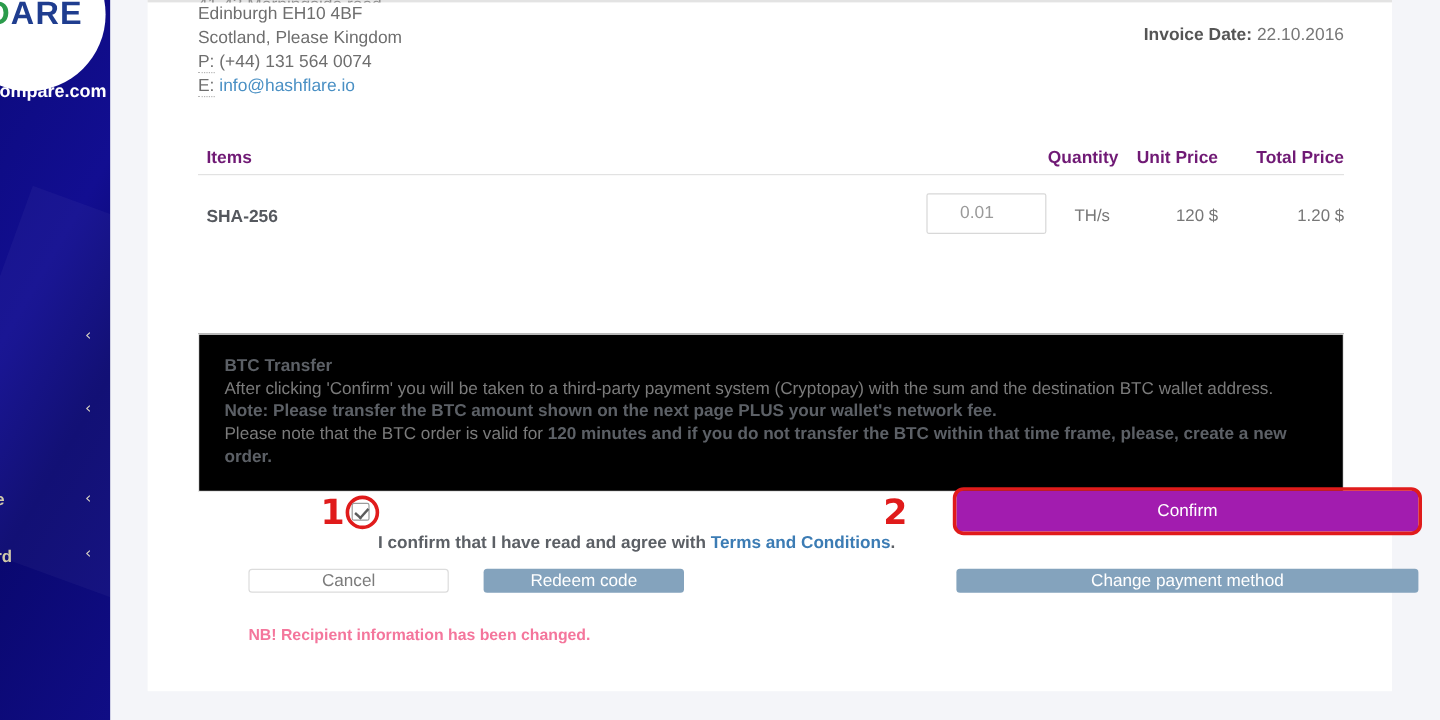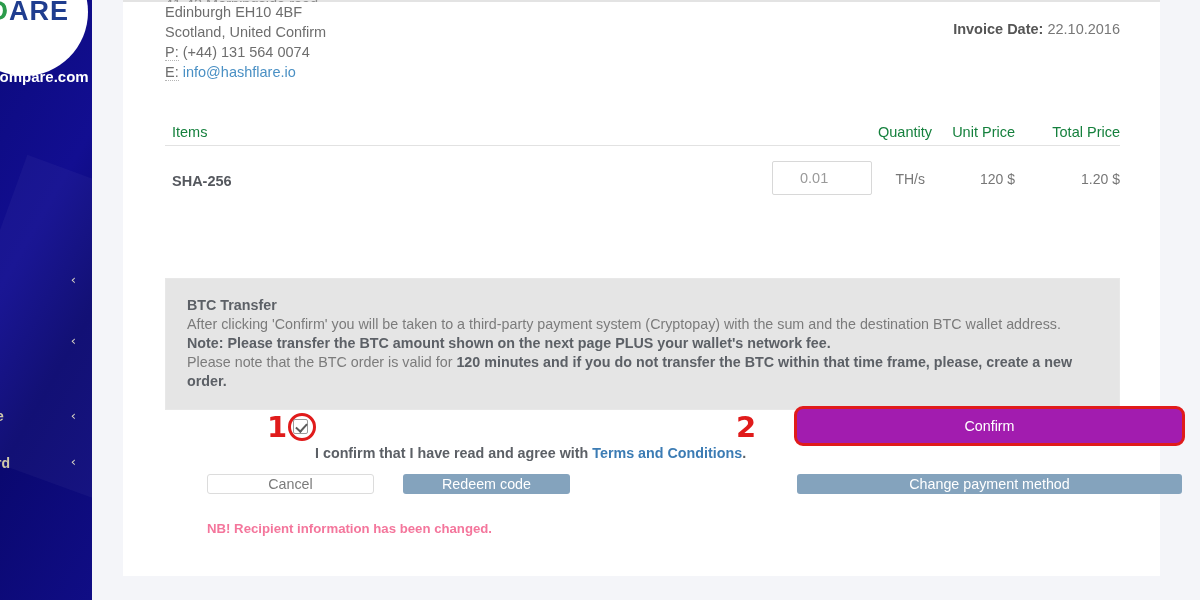--- a/index.html
+++ b/index.html
@@ -88,21 +88,21 @@
   .inv-date b { color: #555; font-weight: bold; }
 
   
   .tbl { position: absolute; left: 0; top: 118px; width: 955px; }
   .tbl-head {
     position: relative; height: 28px;
     border-bottom: 1px solid #e2e2e2;
   }
   .th {
     position: absolute; bottom: 5px;
-    font-size: 14.5px; font-weight: normal; color: #15803d; margin-top: 46px;
+    font-size: 14.5px; font-weight: bold; color: #701a75; margin-top: 46px;
   }
   .th-items { left: 7px; }
   .th-qty   { right: 188px; }
   .th-unit  { right: 105px; }
   .th-total { right: 0px; }
 
   .tbl-row { position: relative; height: 66px; }
   .td { position: absolute; font-size: 14px; color: #777; }
   .td-name {
     left: 7px; top: 27px;
@@ -131,21 +131,21 @@
   .total-lbl {
     font-size: 14.5px; font-weight: bold; color: #5c6066;
     margin-right: 22px;
   }
   .total-val { font-size: 14.5px; font-weight: bold; color: #55585e; }
 
   
   .notice {
     position: absolute; left: 0; top: 278px;
     width: 955px;
-    background: #e5e5e5;
+    background: #000000;
     border: 1px solid #e8e8e8;
     padding: 17px 21px 18px 21px;
     font-size: 14.3px; color: #7b7b7b; line-height: 19px;
   }
   .notice .ttl { font-weight: bold; color: #5c6066; }
   .notice b { color: #5c6066; font-weight: bold; }
 
   
   .confirm-row { position: absolute; left: 0; top: 405px; width: 955px; height: 45px; }
 
@@ -251,21 +251,21 @@
   <div class="page-bg"></div>
 
   <div class="card">
     <div class="card-topline"></div>
 
     <div class="inv-inner">
 
       <div class="addr">
         <span class="cut">41-43 Morningside road</span>
         <div>Edinburgh EH10 4BF</div>
-        <div>Scotland, United Confirm</div>
+        <div>Scotland, Please Kingdom</div>
         <div>
           <span class="dotted">P:</span>
           <span>(+44) 131 564 0074</span>
         </div>
         <div>
           <span class="dotted">E:</span>
           <a href="#">info@hashflare.io</a>
         </div>
       </div>
 

